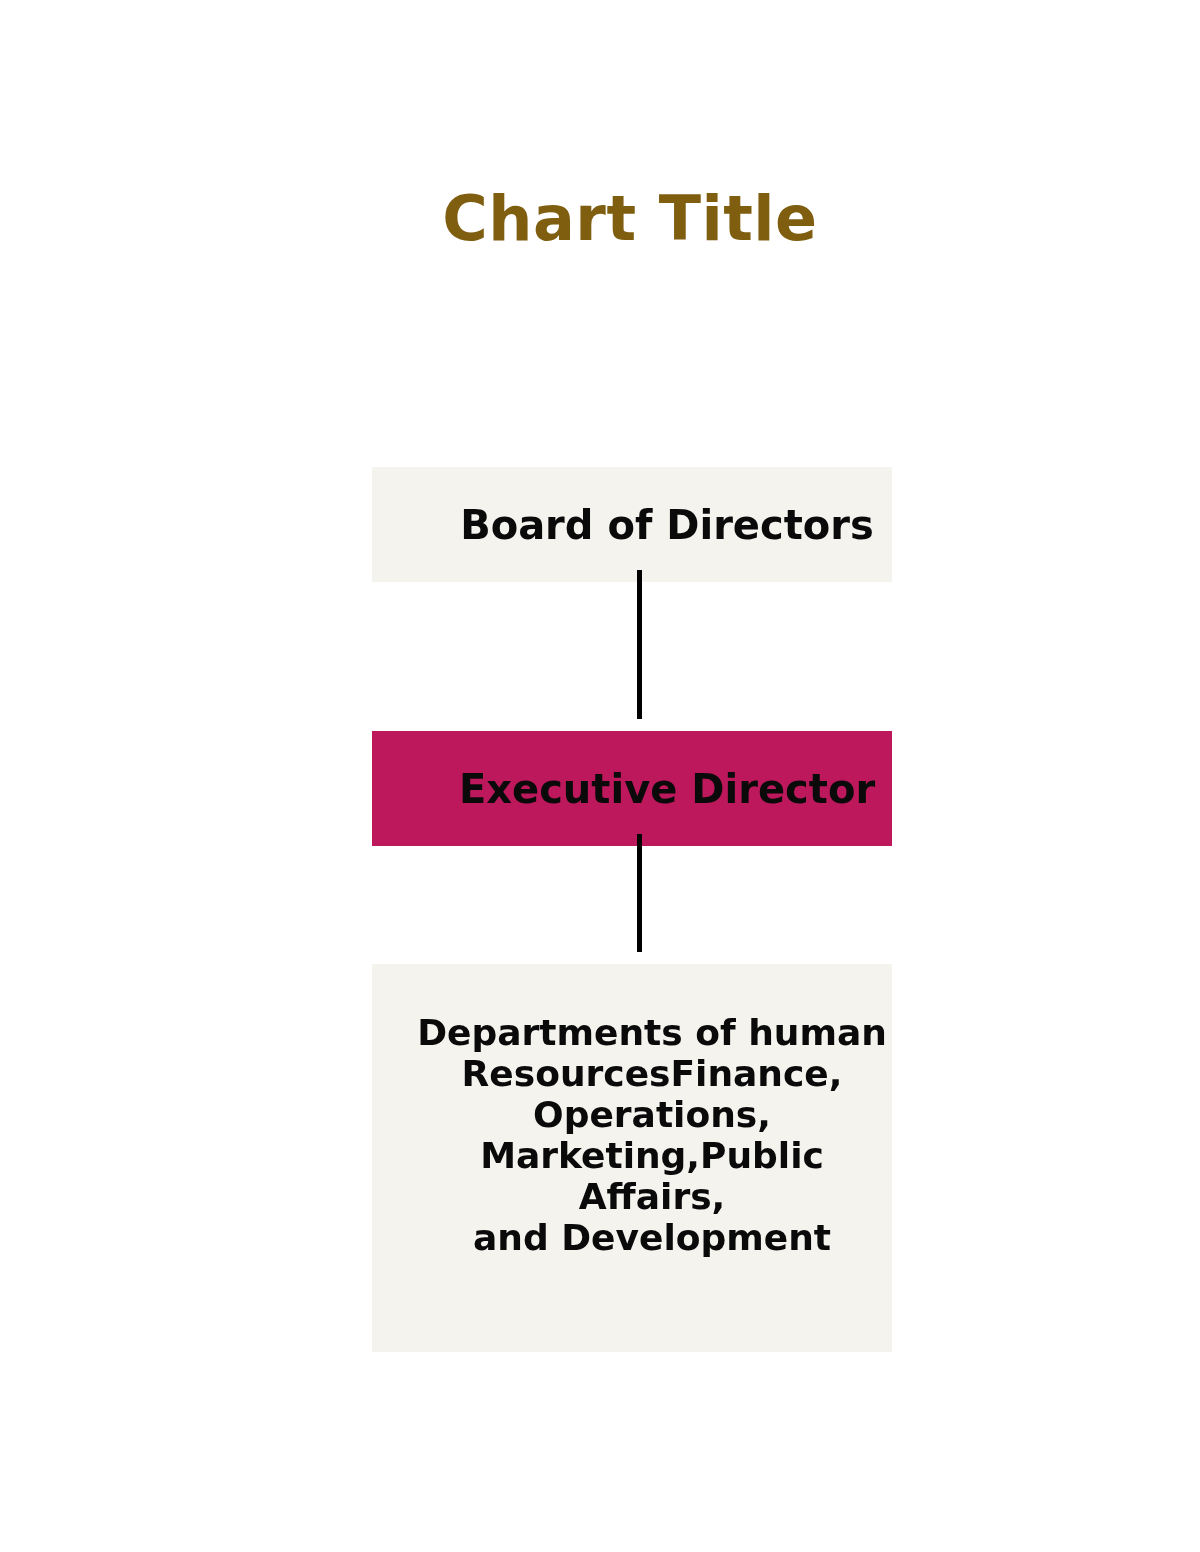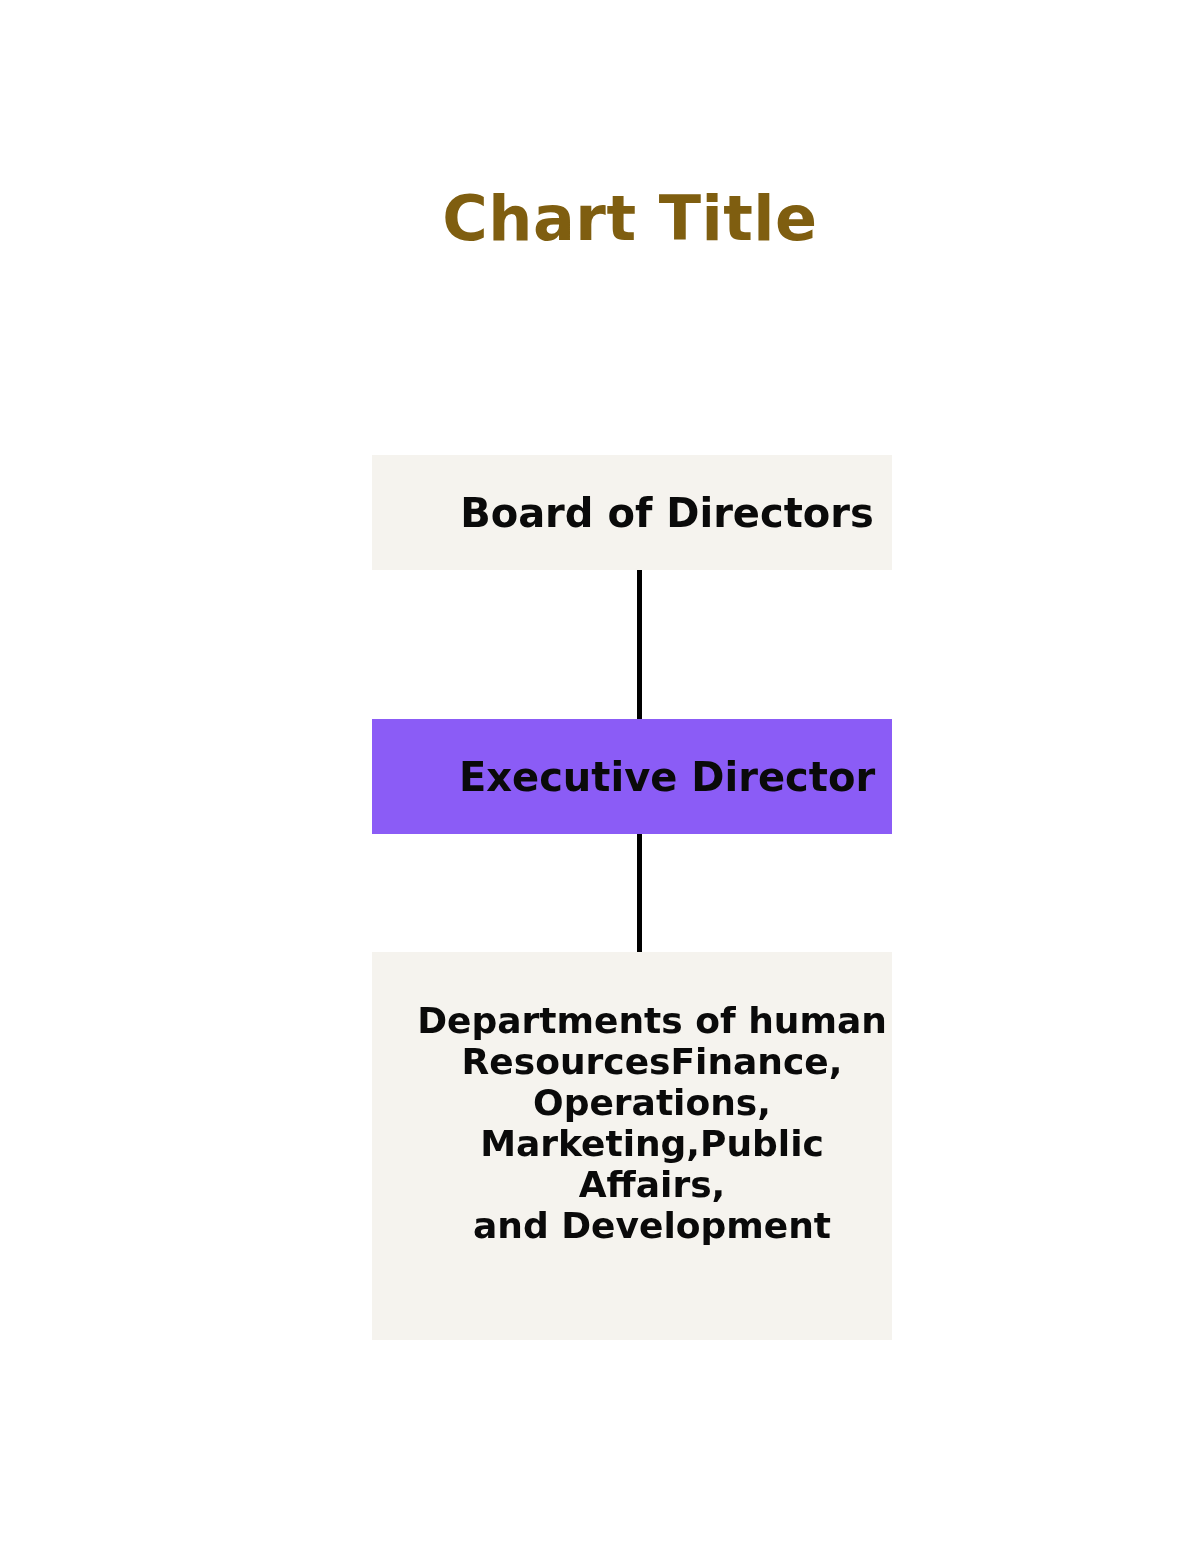--- a/index.html
+++ b/index.html
@@ -1,22 +1,22 @@
 <!DOCTYPE html>
 <html><head>
 <meta charset="utf-8">
 <style>
   html, body { margin:0; padding:0; }
   body { width:1200px; height:1552px; background:#ffffff; position:relative; overflow:hidden; font-family:"DejaVu Sans", sans-serif; }
   .title { position:absolute; left:0; width:1260px; top:182px; text-align:center; font-weight:bold; font-size:62px; color:#7f5e10; letter-spacing:0.5px; }
-  .box { position:absolute; left:372px; width:520px; display:flex; align-items:center; justify-content:center; box-sizing:border-box; }
+  .box { position:absolute; left:372px; width:520px; display:flex; align-items:center; justify-content:center; box-sizing:border-box;margin-top:12px; }
   .box .lbl { font-weight:bold; color:#0a0a0a; text-align:center; }
   .b1 { top:455px; height:115px; background:#f5f3ee; }
   .b1 .lbl { font-size:40px; margin-left:70px; }
-  .b2 { top:719px; height:115px; background:#8b5cf6; }
+  .b2 { top:719px; height:115px; background:#be185d; }
   .b2 .lbl { font-size:40px; margin-left:70px; }
   .b3 { top:952px; height:388px; background:#f5f3ee; align-items:flex-start; overflow:visible; }
   .b3 .lbl { font-size:36px; line-height:41px; margin-top:48px; width:560px; margin-left:40px; white-space:pre-line; }
   .conn { position:absolute; left:637px; width:5px; background:#000; }
   .c1 { top:570px; height:149px; }
   .c2 { top:834px; height:118px; }
 </style>
 </head>
 <body>
 

